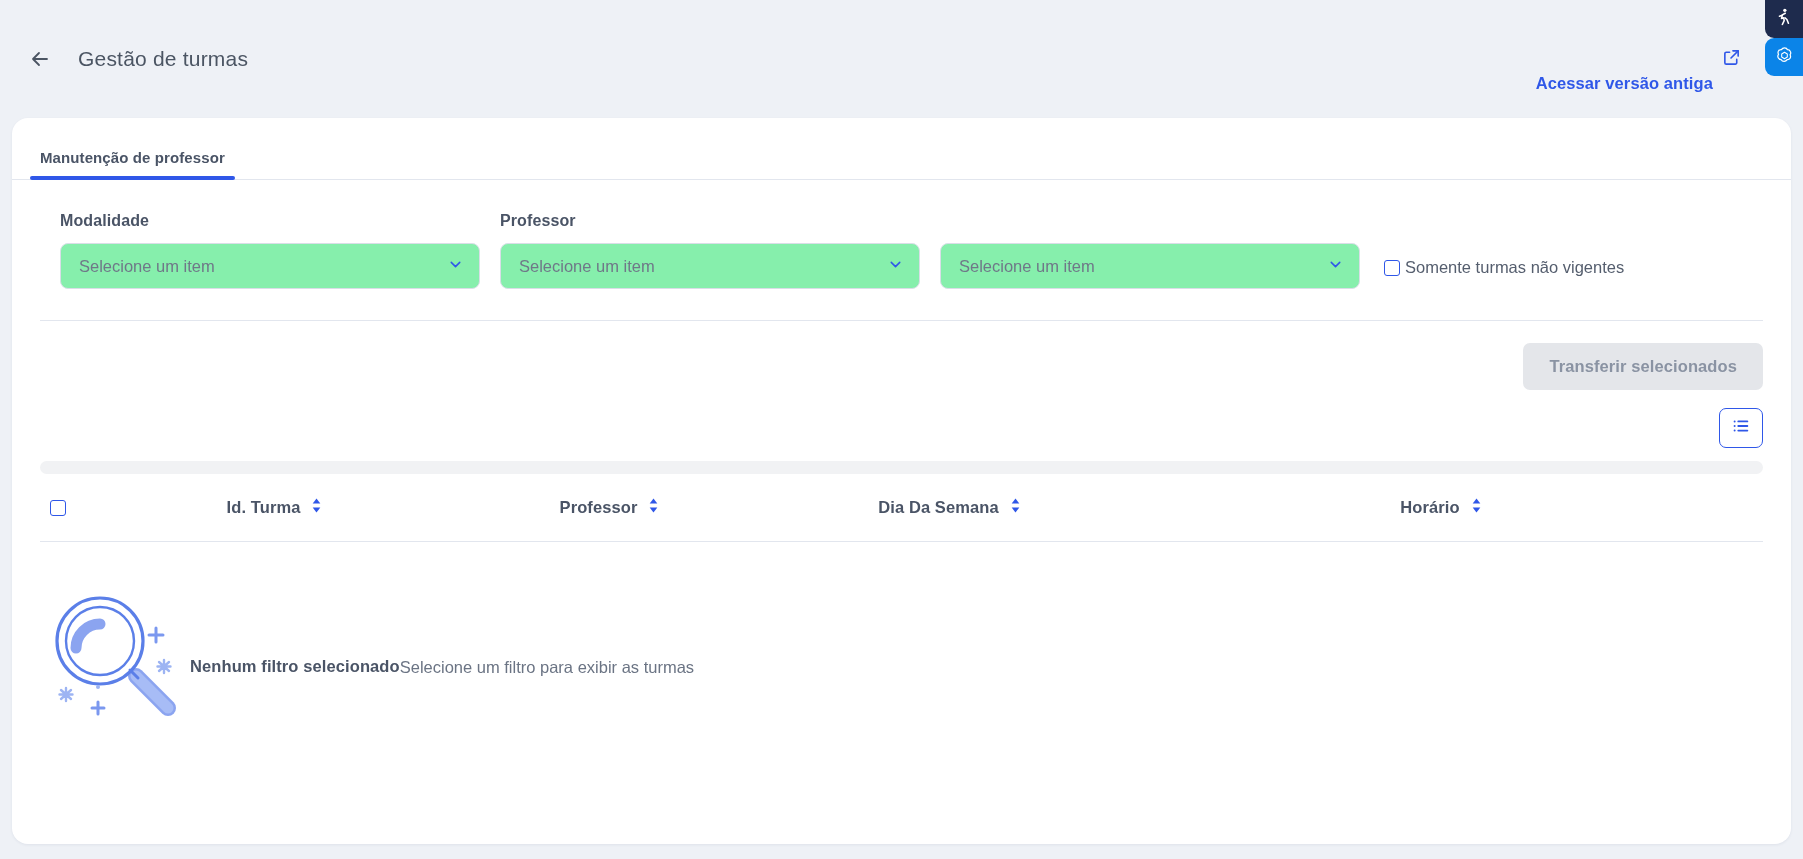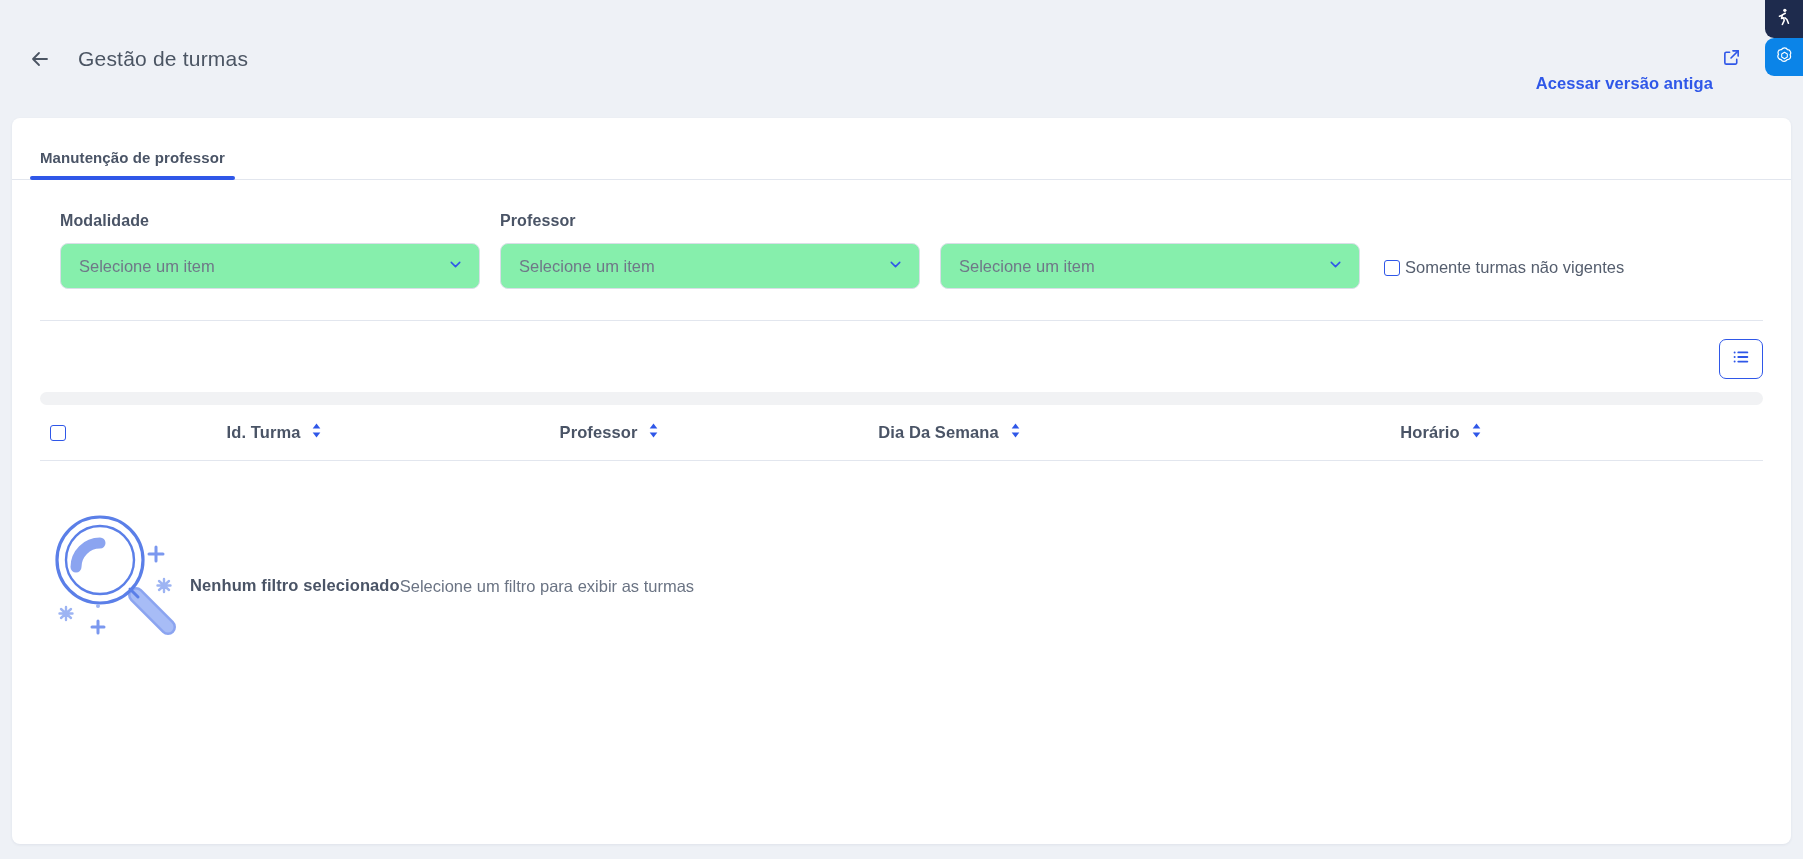--- a/index.html
+++ b/index.html
@@ -91,21 +91,21 @@
   }
   .badge-blue {
     background: #0b84e8;
     border-radius: 9px 0 0 9px;
   }
 
   
   .card {
     margin: 0 12px;
     background: #ffffff;
-    border-radius: 8px;
+    border-radius: 16px;
     box-shadow: 0 1px 3px rgba(30, 45, 80, 0.07);
     height: 726px;
     position: relative;
     overflow: hidden;
   }
 
   
   .tabs {
     display: flex;
     align-items: flex-end;
@@ -248,21 +248,21 @@
     height: 13px;
     background: #f1f2f4;
     border-radius: 7px;
   }
 
   
   .table { margin: 0 28px; }
   .thead {
     display: flex;
     align-items: center;
-    height: 56px;
+    height: 68px;
     border-bottom: 1px solid #e2e6ee;
   }
   .th {
     display: flex;
     align-items: center;
     justify-content: center;
     gap: 10px;
     font-size: 16.5px;
     font-weight: 700;
     color: #4a5466;
@@ -391,20 +391,23 @@
     </div>
 
     <div class="check-wrap">
       <span class="checkbox"></span>
       <span class="check-label">Somente turmas não vigentes</span>
     </div>
   </div>
 
   <div class="divider"></div>
 
+  <div class="action-row">
+    <button class="btn-transfer">Transferir selecionados</button>
+  </div>
 
   <div class="tools-row">
     <div class="icon-btn">
       <span>
         <svg width="20" height="20" viewBox="0 0 22 22" fill="none">
           <circle cx="4" cy="6" r="1.1" fill="#2f57e8"></circle>
           <circle cx="4" cy="11" r="1.1" fill="#2f57e8"></circle>
           <circle cx="4" cy="16" r="1.1" fill="#2f57e8"></circle>
           <path d="M8 6h10M8 11h10M8 16h10" stroke="#2f57e8" stroke-width="2" stroke-linecap="round"></path>
         </svg>

